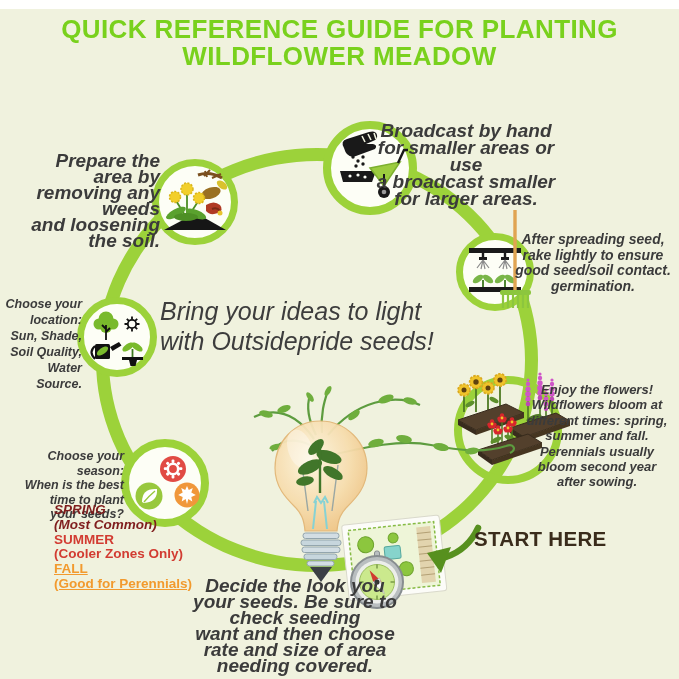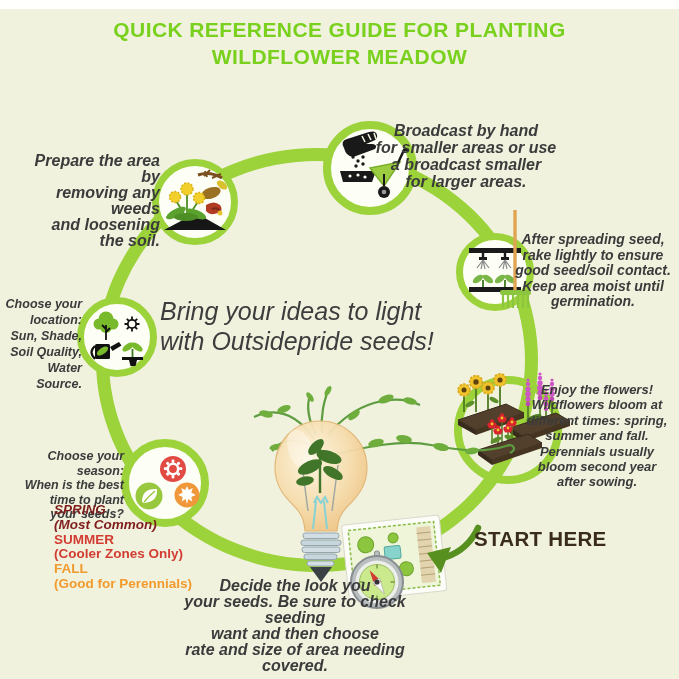--- a/index.html
+++ b/index.html
@@ -1,32 +1,32 @@
 <!DOCTYPE html>
 <html><head>
 <meta charset="utf-8">
 <style>
   html,body{margin:0;padding:0;background:#dfe1d0;}
   .stage{position:relative;width:679px;height:679px;background:#f0f2de;overflow:hidden;
          font-family:"Liberation Sans",sans-serif;}
   .top-strip{position:absolute;left:0;top:0;width:679px;height:9px;background:#fffffe;}
   .title{position:absolute;left:0;top:16px;width:679px;text-align:center;
-         color:#79d11d;font-size:21px;font-weight:bold;letter-spacing:.4px;line-height:27px;}
+         color:#79d11d;font-size:26px;font-weight:bold;letter-spacing:.4px;line-height:27px;}
   .ring{position:absolute;left:96px;top:148px;width:442px;height:424px;border:13px solid #9cd23a;
         border-radius:50%;box-sizing:border-box;}
   .circle{position:absolute;box-sizing:border-box;border-radius:50%;background:#fdfef6;
           border:7px solid #9cd23a;display:flex;align-items:center;justify-content:center;}
   .circle.hollow{background:transparent;}
-  .txt{position:absolute;font-style:italic;font-weight:bold;color:#3b3b3b;font-size:16px;line-height:16px;}
+  .txt{position:absolute;font-style:italic;font-weight:bold;color:#3b3b3b;font-size:19px;line-height:16px;}
   .txt.center{text-align:center;}
   .txt.right{text-align:right;}
   .center-msg{position:absolute;left:160px;top:296px;width:320px;
               font-style:italic;color:#3d3d3d;font-size:25px;line-height:30px;font-weight:normal;}
   .season-opts{position:absolute;left:54px;top:503px;font-weight:bold;font-size:13.5px;line-height:14.8px;}
-  .opt-spring{color:#7f1d1d;font-style:italic;} .opt-summer{color:#d23c32;} .opt-fall{color:#f29a2e;}
+  .opt-spring{color:#7f1d1d;font-style:italic;} .opt-summer{color:#d23c32;} .opt-fall{color:#f29a2e;text-decoration:underline;}
   .start-here{position:absolute;left:474px;top:527px;font-size:20.5px;font-weight:bold;
               color:#3a2c1b;letter-spacing:.3px;}
   svg{display:block;}
   .abs{position:absolute;}
 </style>
 </head>
 <body>
 
 <div class="stage">
 
@@ -355,21 +355,20 @@
     <div>Broadcast by hand</div>
     <div>for smaller areas or use</div>
     <div>a broadcast smaller</div>
     <div>for larger areas.</div>
   </div>
 
   <div class="txt center" style="left:508px;top:232px;width:170px;font-size:14px;line-height:15.5px;">
     <div>After spreading seed,</div>
     <div>rake lightly to ensure</div>
     <div>good seed/soil contact.</div>
-    <div>Keep area moist until</div>
     <div>germination.</div>
   </div>
 
   <div class="txt center" style="left:512px;top:382px;width:170px;font-size:13px;line-height:15.4px;">
     <div>Enjoy the flowers!</div>
     <div>Wildflowers bloom at</div>
     <div>different times: spring,</div>
     <div>summer and fall.</div>
     <div>Perennials usually</div>
     <div>bloom second year</div>

